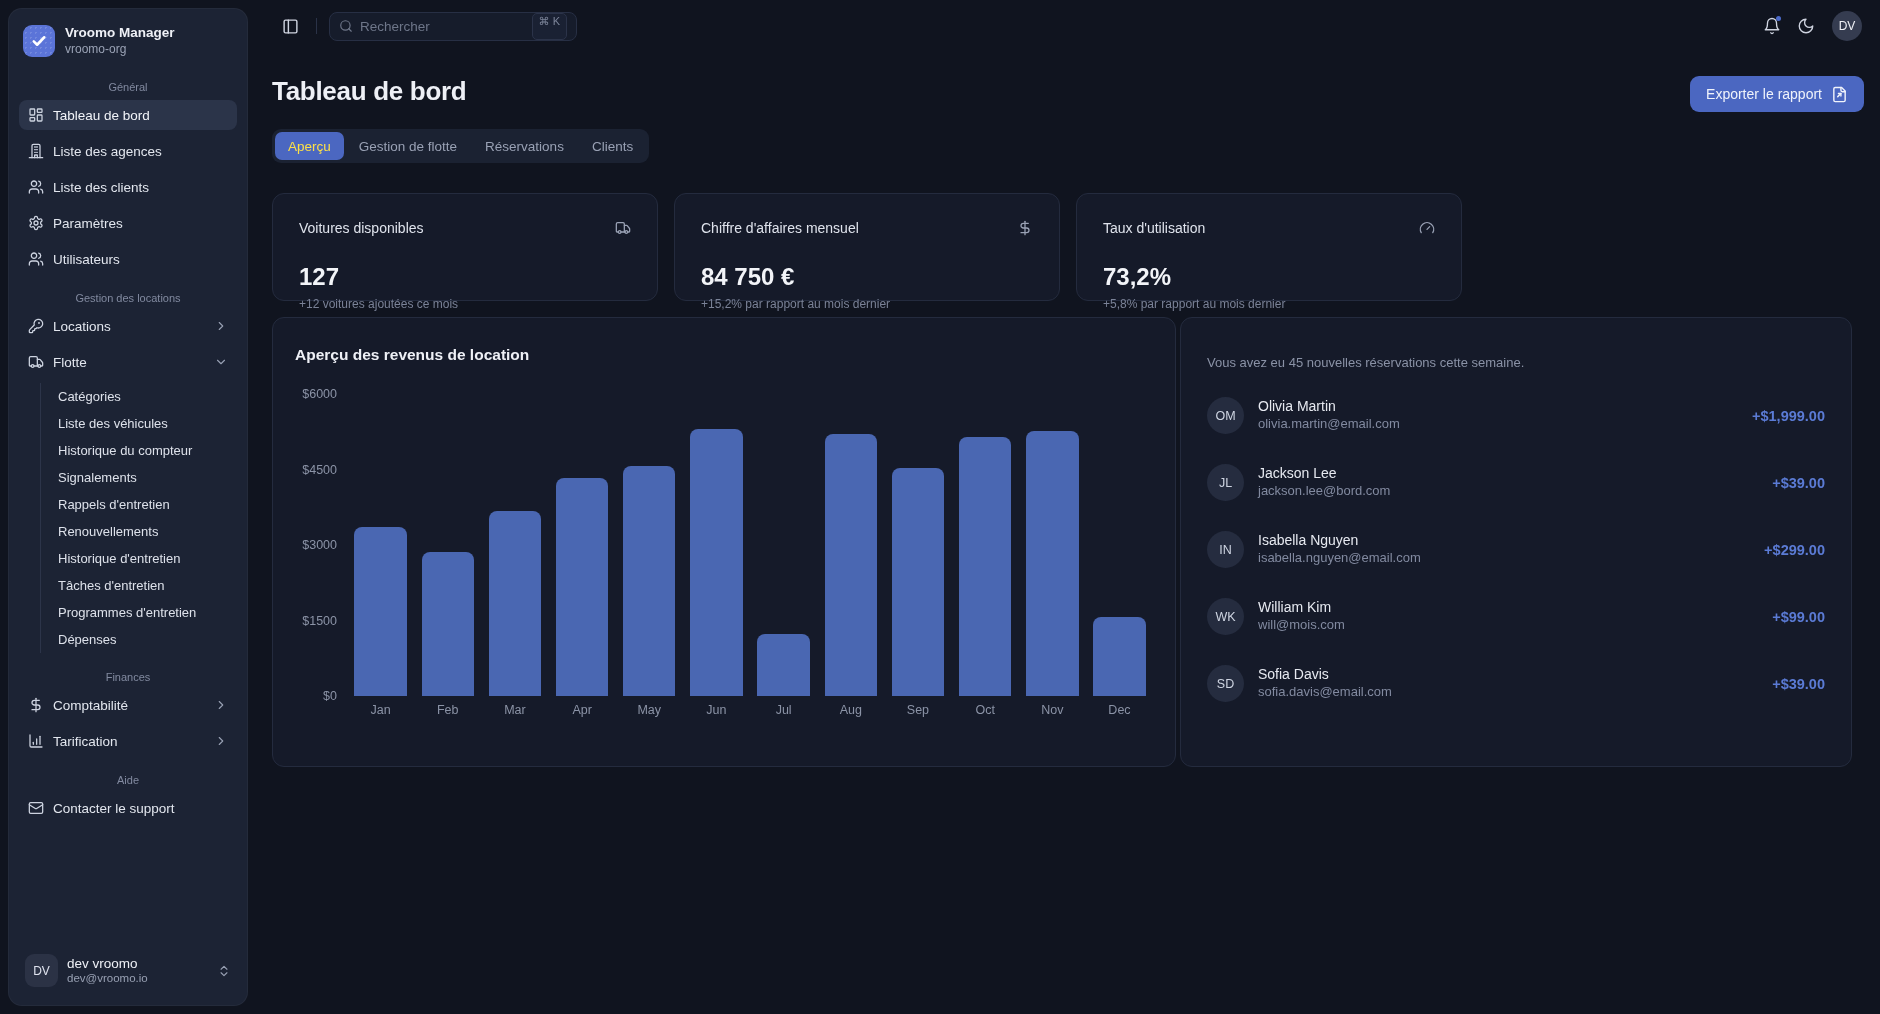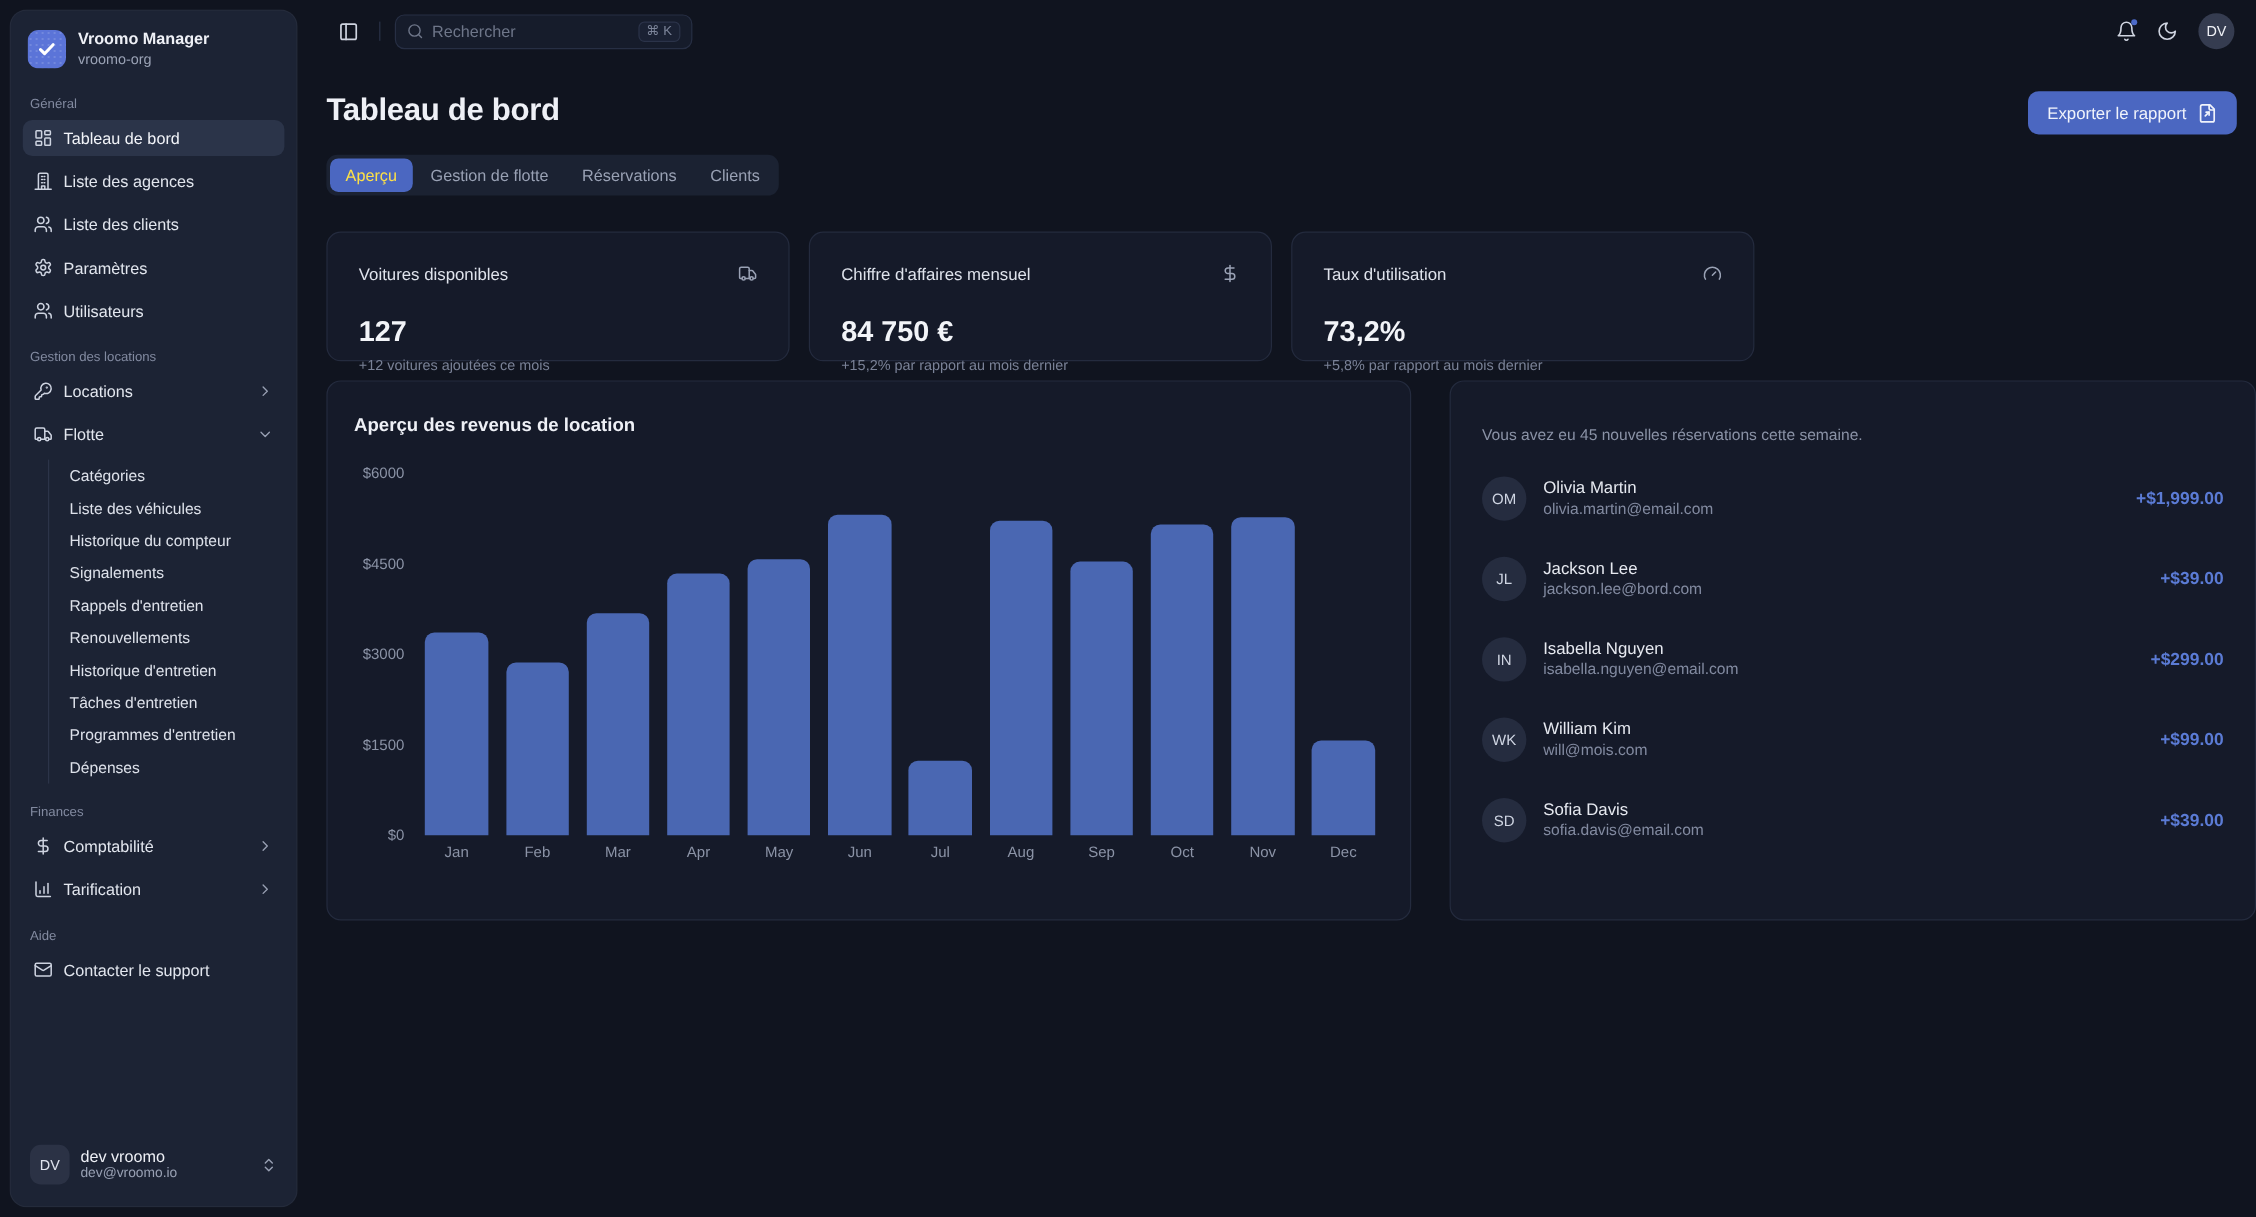--- a/index.html
+++ b/index.html
@@ -22,21 +22,21 @@
   .side-head { display:flex; align-items:center; gap:10px; padding:16px 14px 10px; }
   .logo {
     width:32px; height:32px; border-radius:9px; background:#5b74d8;
     display:flex; align-items:center; justify-content:center; color:#fff; flex:none;
     background-image:radial-gradient(rgba(255,255,255,0.14) 1px, transparent 1px);
     background-size:5px 5px;
   }
   .app-name { font-size:13.5px; font-weight:700; color:#eef0f6; line-height:1.25; }
   .app-org  { font-size:12px; color:#9aa2b5; line-height:1.25; }
   .side-nav { flex:1; padding:2px 10px 0; overflow:hidden; }
-  .sec-label { font-size:11px; color:#828aa0; padding:12px 6px 7px; }
+  .sec-label { font-size:11px; color:#828aa0; padding:12px 6px 7px;text-align:center; }
   .side-item {
     display:flex; align-items:center; gap:9px; height:30px; padding:0 9px;
     border-radius:8px; font-size:13.5px; color:#e2e6ee; cursor:pointer; margin-bottom:6px;
   }
   .side-item .ic { color:#cdd3e0; }
   .side-item.active { background:#2b3449; color:#f2f4f9; }
   .side-item .chev { margin-left:auto; color:#98a0b3; }
   .sub-wrap { border-left:1px solid #2c3449; margin:2px 0 6px 21px; padding-left:17px; }
   .sub-item { height:27px; display:flex; align-items:center; font-size:13px; color:#dde1ea; cursor:pointer; border-radius:7px; }
   .side-footer { padding:8px 12px 14px; }
@@ -52,21 +52,21 @@
   
   .main { position:absolute; left:256px; top:0; right:0; bottom:0; }
   .topbar { height:52px; display:flex; align-items:center; padding:0 18px 0 20px; }
   .icon-btn {
     width:28px; height:28px; border-radius:7px; background:transparent; border:none;
     color:#cfd4e0; display:flex; align-items:center; justify-content:center; cursor:pointer;
   }
   .tb-divider { width:1px; height:16px; background:#2a3247; margin:0 12px; }
   .search-box {
     position:relative; width:248px; height:29px; background:#161c2b;
-    border:1px solid #272f44; border-radius:8px; display:flex; align-items:center; padding:0 9px; gap:7px;
+    border:1px solid #272f44; border-radius:8px; display:flex; padding:0 9px; gap:7px;
   }
   .search-box .ic { color:#6e7689; }
   .search-input {
     flex:1; background:transparent; border:none; outline:none; color:#dfe3ec;
     font-size:13.5px; font-family:"Liberation Sans", sans-serif; min-width:0;
   }
   .search-input::placeholder { color:#6e7689; }
   .kbd {
     font-size:11px; color:#7c8499; border:1px solid #2b3349; border-radius:5px;
     padding:2px 6px; line-height:1; background:#1a2133; flex:none;
@@ -96,21 +96,21 @@
 
   .stats { margin-top:30px; display:grid; grid-template-columns:repeat(4,1fr); gap:16px; }
   .card { background:#151a29; border:1px solid #242b3e; border-radius:12px; }
   .stat-card { height:108px; padding:26px 26px 0; }
   .stat-top { display:flex; align-items:flex-start; justify-content:space-between; }
   .stat-title { font-size:14px; color:#dfe3ec; }
   .stat-top .ic { color:#9aa2b5; }
   .stat-value { margin-top:27px; font-size:24px; font-weight:700; color:#f2f4f8; }
   .stat-note { margin-top:6px; font-size:12px; color:#7a8297; }
 
-  .panels { margin-top:16px; display:grid; grid-template-columns:904px 672px; gap:32px; }
+  .panels { margin-top:16px; display:grid; grid-template-columns:904px 672px; gap:4px; }
   .chart-card { height:450px; padding:28px 22px 0; }
   .chart-title { font-size:15.5px; font-weight:700; color:#eef0f6; }
   .chart { margin-top:30px; }
   .chart-row { display:flex; }
   .ycol { width:44px; height:302px; position:relative; flex:none; margin-right:8px; }
   .ytick { position:absolute; right:2px; transform:translateY(-50%); font-size:12.5px; color:#8b93a6; }
   .plot { flex:1; height:302px; display:flex; align-items:flex-end; }
   .slot { flex:1; display:flex; justify-content:center; }
   .bar { width:78%; background:#4a67b2; border-radius:8px 8px 0 0; }
   .xrow { display:flex; margin-left:52px; margin-top:7px; }

